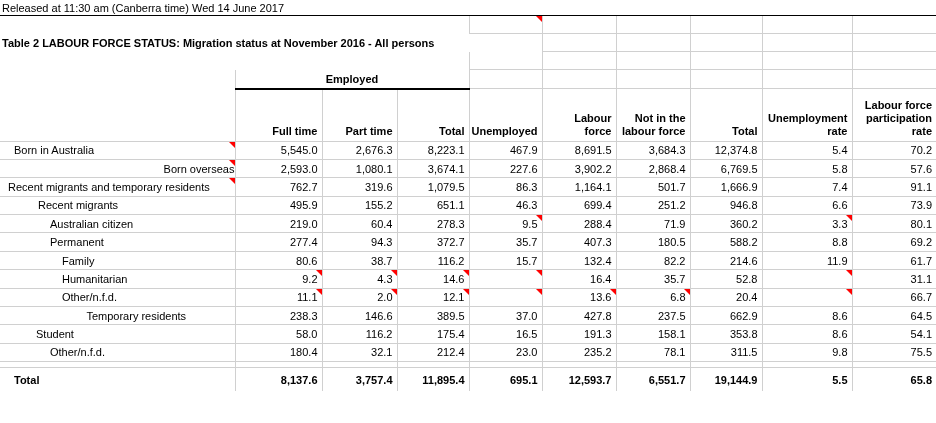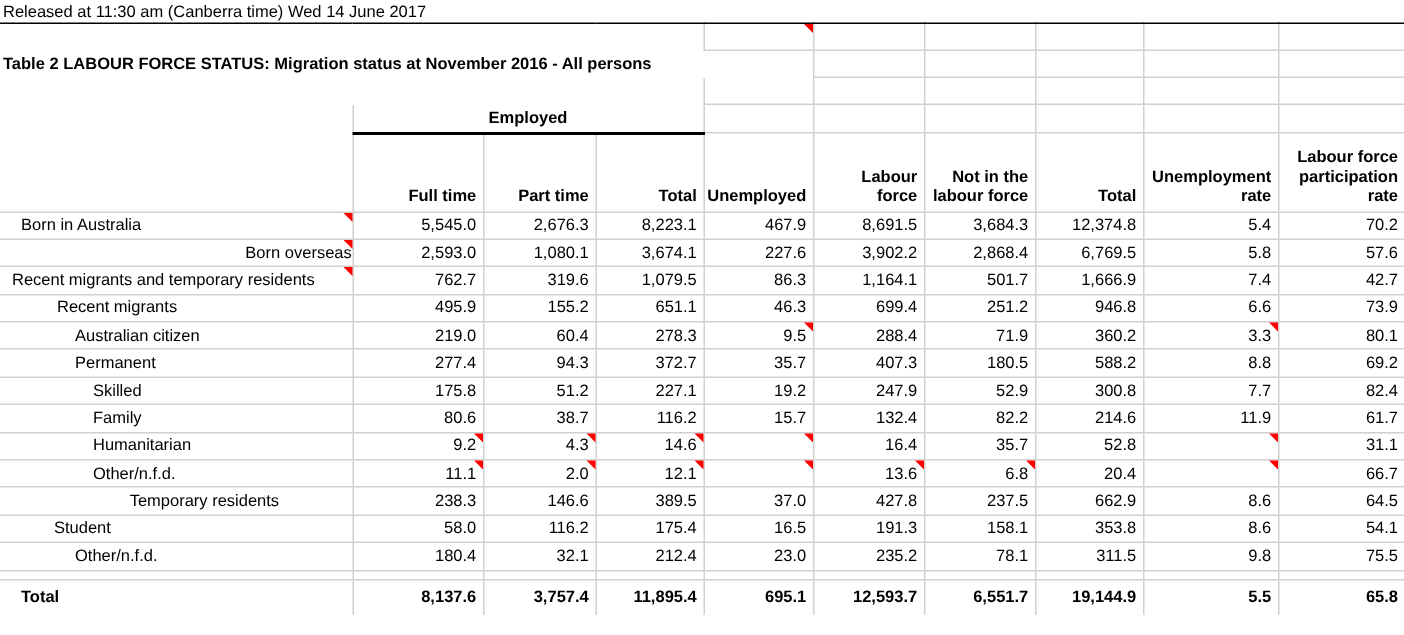--- a/index.html
+++ b/index.html
@@ -151,21 +151,21 @@
         <tr class="r-data">
     <td class="label-cell b-r b-b" style="padding-left: 8px;"><span class="label-text">Recent migrants and temporary residents</span><span class="marker"></span></td>
   <td class="num-cell b-b b-r">762.7</td>
           <td class="num-cell b-b b-r">319.6</td>
           <td class="num-cell b-b b-r">1,079.5</td>
           <td class="num-cell b-b b-r">86.3</td>
           <td class="num-cell b-b b-r">1,164.1</td>
           <td class="num-cell b-b b-r">501.7</td>
           <td class="num-cell b-b b-r">1,666.9</td>
           <td class="num-cell b-b b-r">7.4</td>
-          <td class="num-cell b-b">42.7</td>
+          <td class="num-cell b-b">91.1</td>
         </tr>
         <tr class="r-data">
     <td class="label-cell b-r b-b" style="padding-left: 38px;"><span class="label-text">Recent migrants</span></td>
   <td class="num-cell b-b b-r">495.9</td>
           <td class="num-cell b-b b-r">155.2</td>
           <td class="num-cell b-b b-r">651.1</td>
           <td class="num-cell b-b b-r">46.3</td>
           <td class="num-cell b-b b-r">699.4</td>
           <td class="num-cell b-b b-r">251.2</td>
           <td class="num-cell b-b b-r">946.8</td>
@@ -188,32 +188,20 @@
     <td class="label-cell b-r b-b" style="padding-left: 50px;"><span class="label-text">Permanent</span></td>
   <td class="num-cell b-b b-r">277.4</td>
           <td class="num-cell b-b b-r">94.3</td>
           <td class="num-cell b-b b-r">372.7</td>
           <td class="num-cell b-b b-r">35.7</td>
           <td class="num-cell b-b b-r">407.3</td>
           <td class="num-cell b-b b-r">180.5</td>
           <td class="num-cell b-b b-r">588.2</td>
           <td class="num-cell b-b b-r">8.8</td>
           <td class="num-cell b-b">69.2</td>
-        </tr>
-        <tr class="r-data">
-    <td class="label-cell b-r b-b" style="padding-left: 62px;"><span class="label-text">Skilled</span></td>
-  <td class="num-cell b-b b-r">175.8</td>
-          <td class="num-cell b-b b-r">51.2</td>
-          <td class="num-cell b-b b-r">227.1</td>
-          <td class="num-cell b-b b-r">19.2</td>
-          <td class="num-cell b-b b-r">247.9</td>
-          <td class="num-cell b-b b-r">52.9</td>
-          <td class="num-cell b-b b-r">300.8</td>
-          <td class="num-cell b-b b-r">7.7</td>
-          <td class="num-cell b-b">82.4</td>
         </tr>
         <tr class="r-data">
     <td class="label-cell b-r b-b" style="padding-left: 62px;"><span class="label-text">Family</span></td>
   <td class="num-cell b-b b-r">80.6</td>
           <td class="num-cell b-b b-r">38.7</td>
           <td class="num-cell b-b b-r">116.2</td>
           <td class="num-cell b-b b-r">15.7</td>
           <td class="num-cell b-b b-r">132.4</td>
           <td class="num-cell b-b b-r">82.2</td>
           <td class="num-cell b-b b-r">214.6</td>

